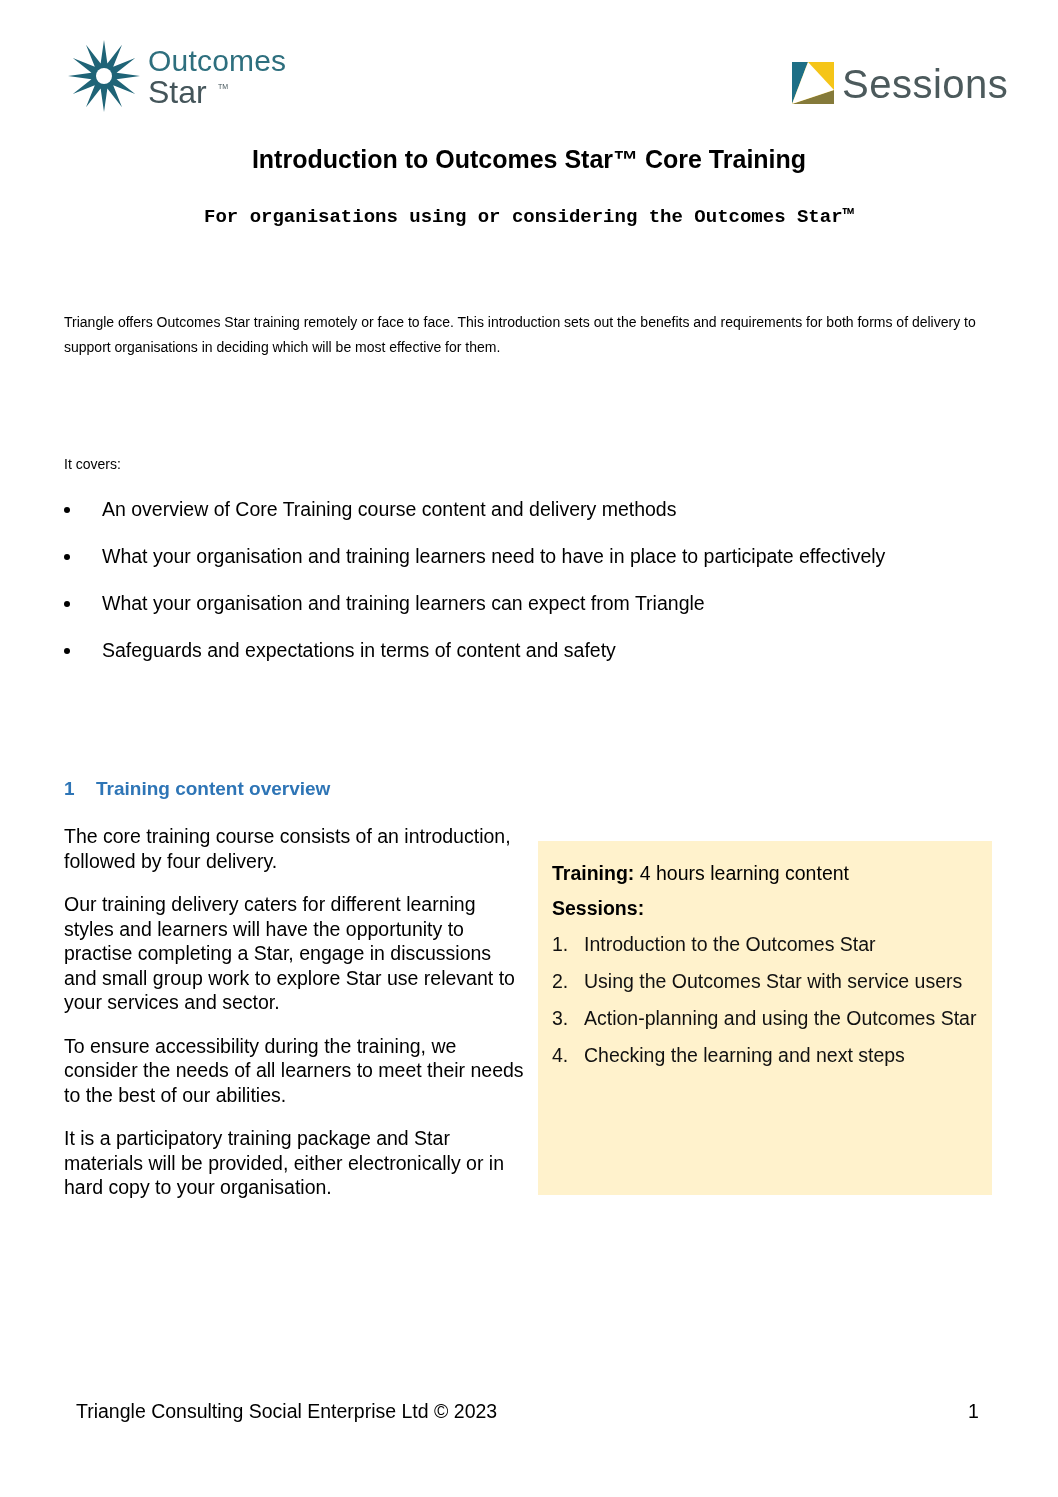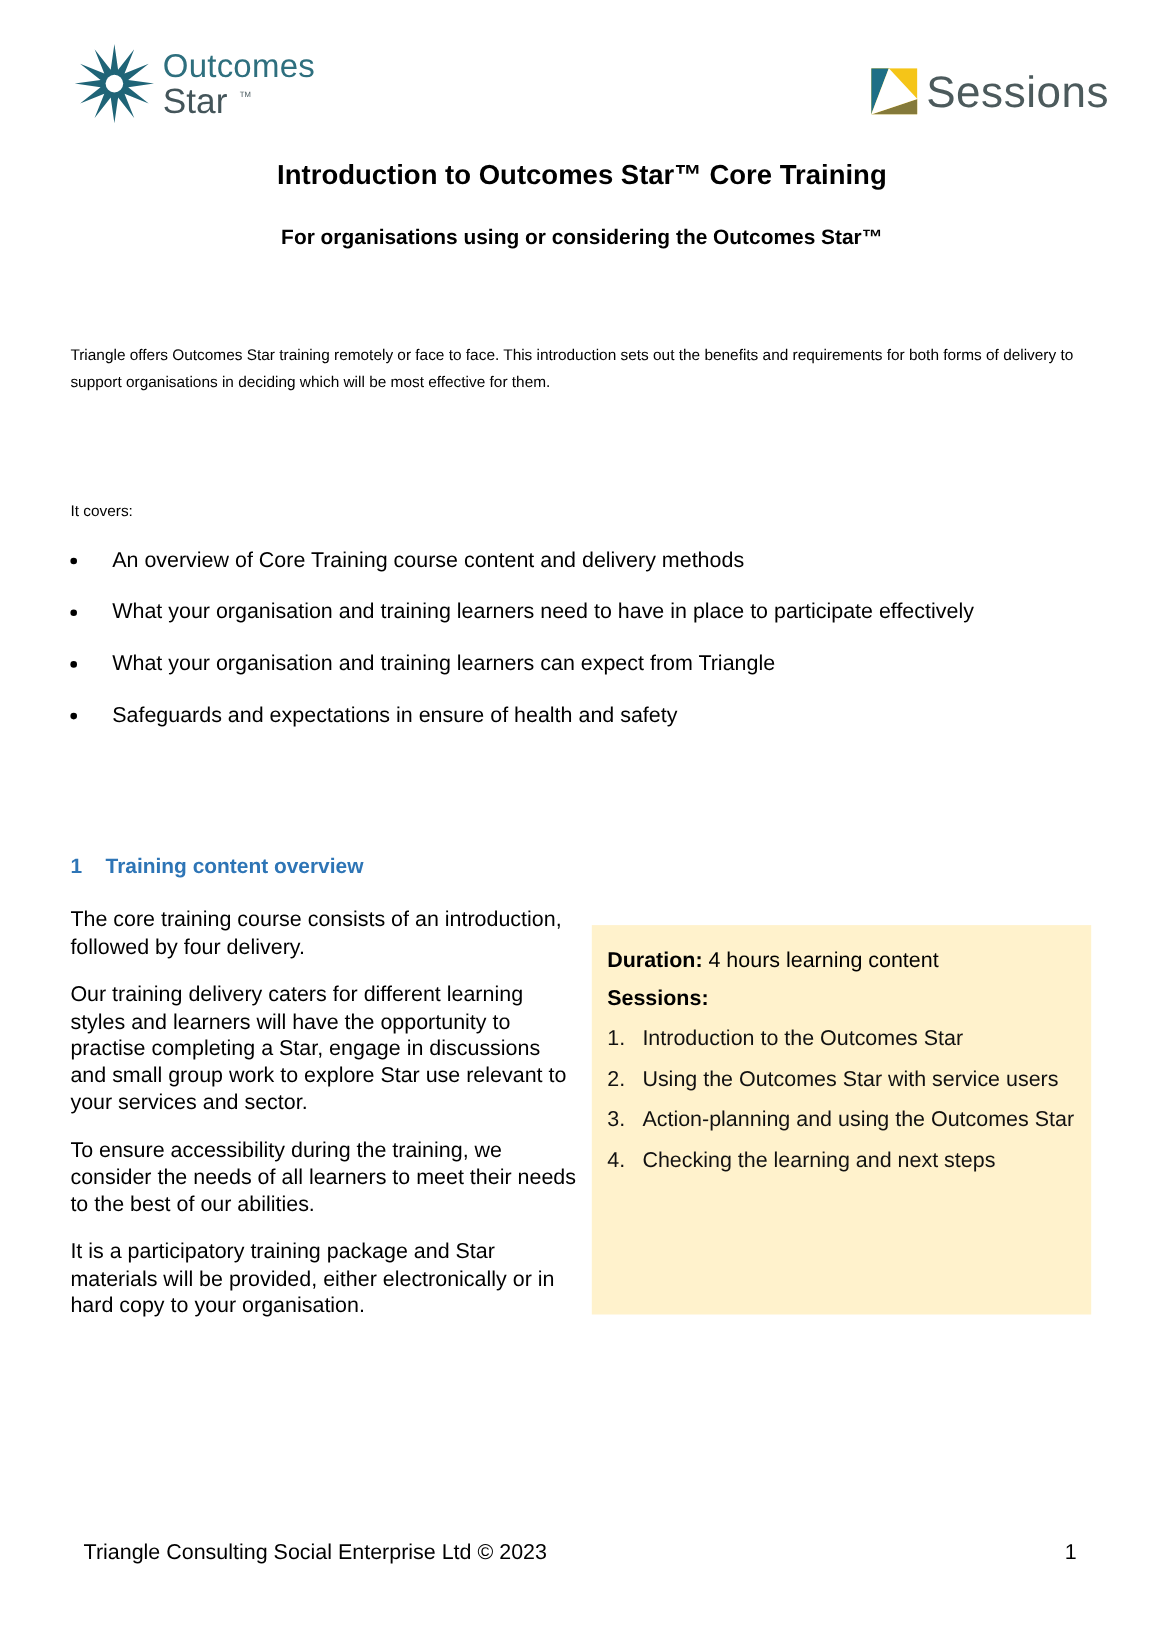--- a/index.html
+++ b/index.html
@@ -13,21 +13,21 @@
   .os-word1 { position: absolute; left: 82px; top: 6px; font-size: 30px; color: #2e6f7e; letter-spacing: 0.2px; }
   .os-word2 { position: absolute; left: 82px; top: 36px; font-size: 32px; color: #44555a; text-align: center; }
   .os-tm { position: absolute; left: 152px; top: 45px; font-size: 7px; color: #44555a; }
 
   #tri-logo { left: 792px; top: 60px; width: 210px; height: 48px; }
   #tri-logo svg { position: absolute; left: 0; top: 2px; }
   .tri-word { position: absolute; left: 50px; top: 2px; font-size: 40px; color: #4c5a5c; letter-spacing: 0.5px; }
 
   
   .title { left: 0; width: 1058px; top: 145px; text-align: center; font-size: 25px; font-weight: bold; }
-  .subtitle { left: 0; width: 1058px; top: 206px; text-align: center; font-size: 19px; font-weight: bold; }
+  .subtitle { left: 0; width: 1058px; top: 206px; text-align: center; font-size: 19px; font-weight: bold; font-family: Liberation Mono, monospace; }
 
   .para { left: 64px; width: 940px; font-size: 14px; line-height: 25px; }
   #intro-para { top: 310px; }
   #covers-label { top: 452px; }
 
   .bullets { left: 64px; top: 497px; width: 940px; margin: 0; padding: 0; list-style: none; }
   .bullets li { position: relative; padding-left: 38px; font-size: 19.5px; line-height: 25px; margin-bottom: 22px; }
   .bullets .dot { position: absolute; left: 0; top: 10px; width: 6px; height: 6px; border-radius: 50%; background: #000; }
 
   .section-heading { left: 64px; top: 778px; font-size: 19px; font-weight: bold; color: #2e75b6; }
@@ -72,36 +72,36 @@
 <div class="abs title">Introduction to Outcomes Star™ Core Training</div>
 <div class="abs subtitle">For organisations using or considering the Outcomes Star™</div>
 
 <div id="intro-para" class="abs para">Triangle offers Outcomes Star training remotely or face to face. This introduction sets out the benefits and requirements for both forms of delivery to support organisations in deciding which will be most effective for them.</div>
 <div id="covers-label" class="abs para">It covers:</div>
 
 <ul class="abs bullets">
   <li><span class="dot"></span><span>An overview of Core Training course content and delivery methods</span></li>
   <li><span class="dot"></span><span>What your organisation and training learners need to have in place to participate effectively</span></li>
   <li><span class="dot"></span><span>What your organisation and training learners can expect from Triangle</span></li>
-  <li><span class="dot"></span><span>Safeguards and expectations in ensure of health and safety</span></li>
+  <li><span class="dot"></span><span>Safeguards and expectations in terms of content and safety</span></li>
 </ul>
 
 <div class="abs section-heading">
   <span class="num">1</span><span>Training content overview</span>
 </div>
 
 <div class="abs left-col">
   <p>The core training course consists of an introduction, followed by four delivery.</p>
   <p>Our training delivery caters for different learning styles and learners will have the opportunity to practise completing a Star, engage in discussions and small group work to explore Star use relevant to your services and sector.</p>
   <p>To ensure accessibility during the training, we consider the needs of all learners to meet their needs to the best of our abilities.</p>
   <p>It is a participatory training package and Star materials will be provided, either electronically or in hard copy to your organisation.</p>
 </div>
 
 <div class="abs info-box">
-  <div class="line"><b>Duration:</b><span> 4 hours learning content</span></div>
+  <div class="line"><b>Training:</b><span> 4 hours learning content</span></div>
   <div class="line"><b>Sessions:</b></div>
   <ol>
     <li><span class="n">1.</span><span>Introduction to the Outcomes Star</span></li>
     <li><span class="n">2.</span><span>Using the Outcomes Star with service users</span></li>
     <li><span class="n">3.</span><span>Action-planning and using the Outcomes Star</span></li>
     <li><span class="n">4.</span><span>Checking the learning and next steps</span></li>
   </ol>
 </div>
 
 <div class="abs footer-left">Triangle Consulting Social Enterprise Ltd © 2023</div>

